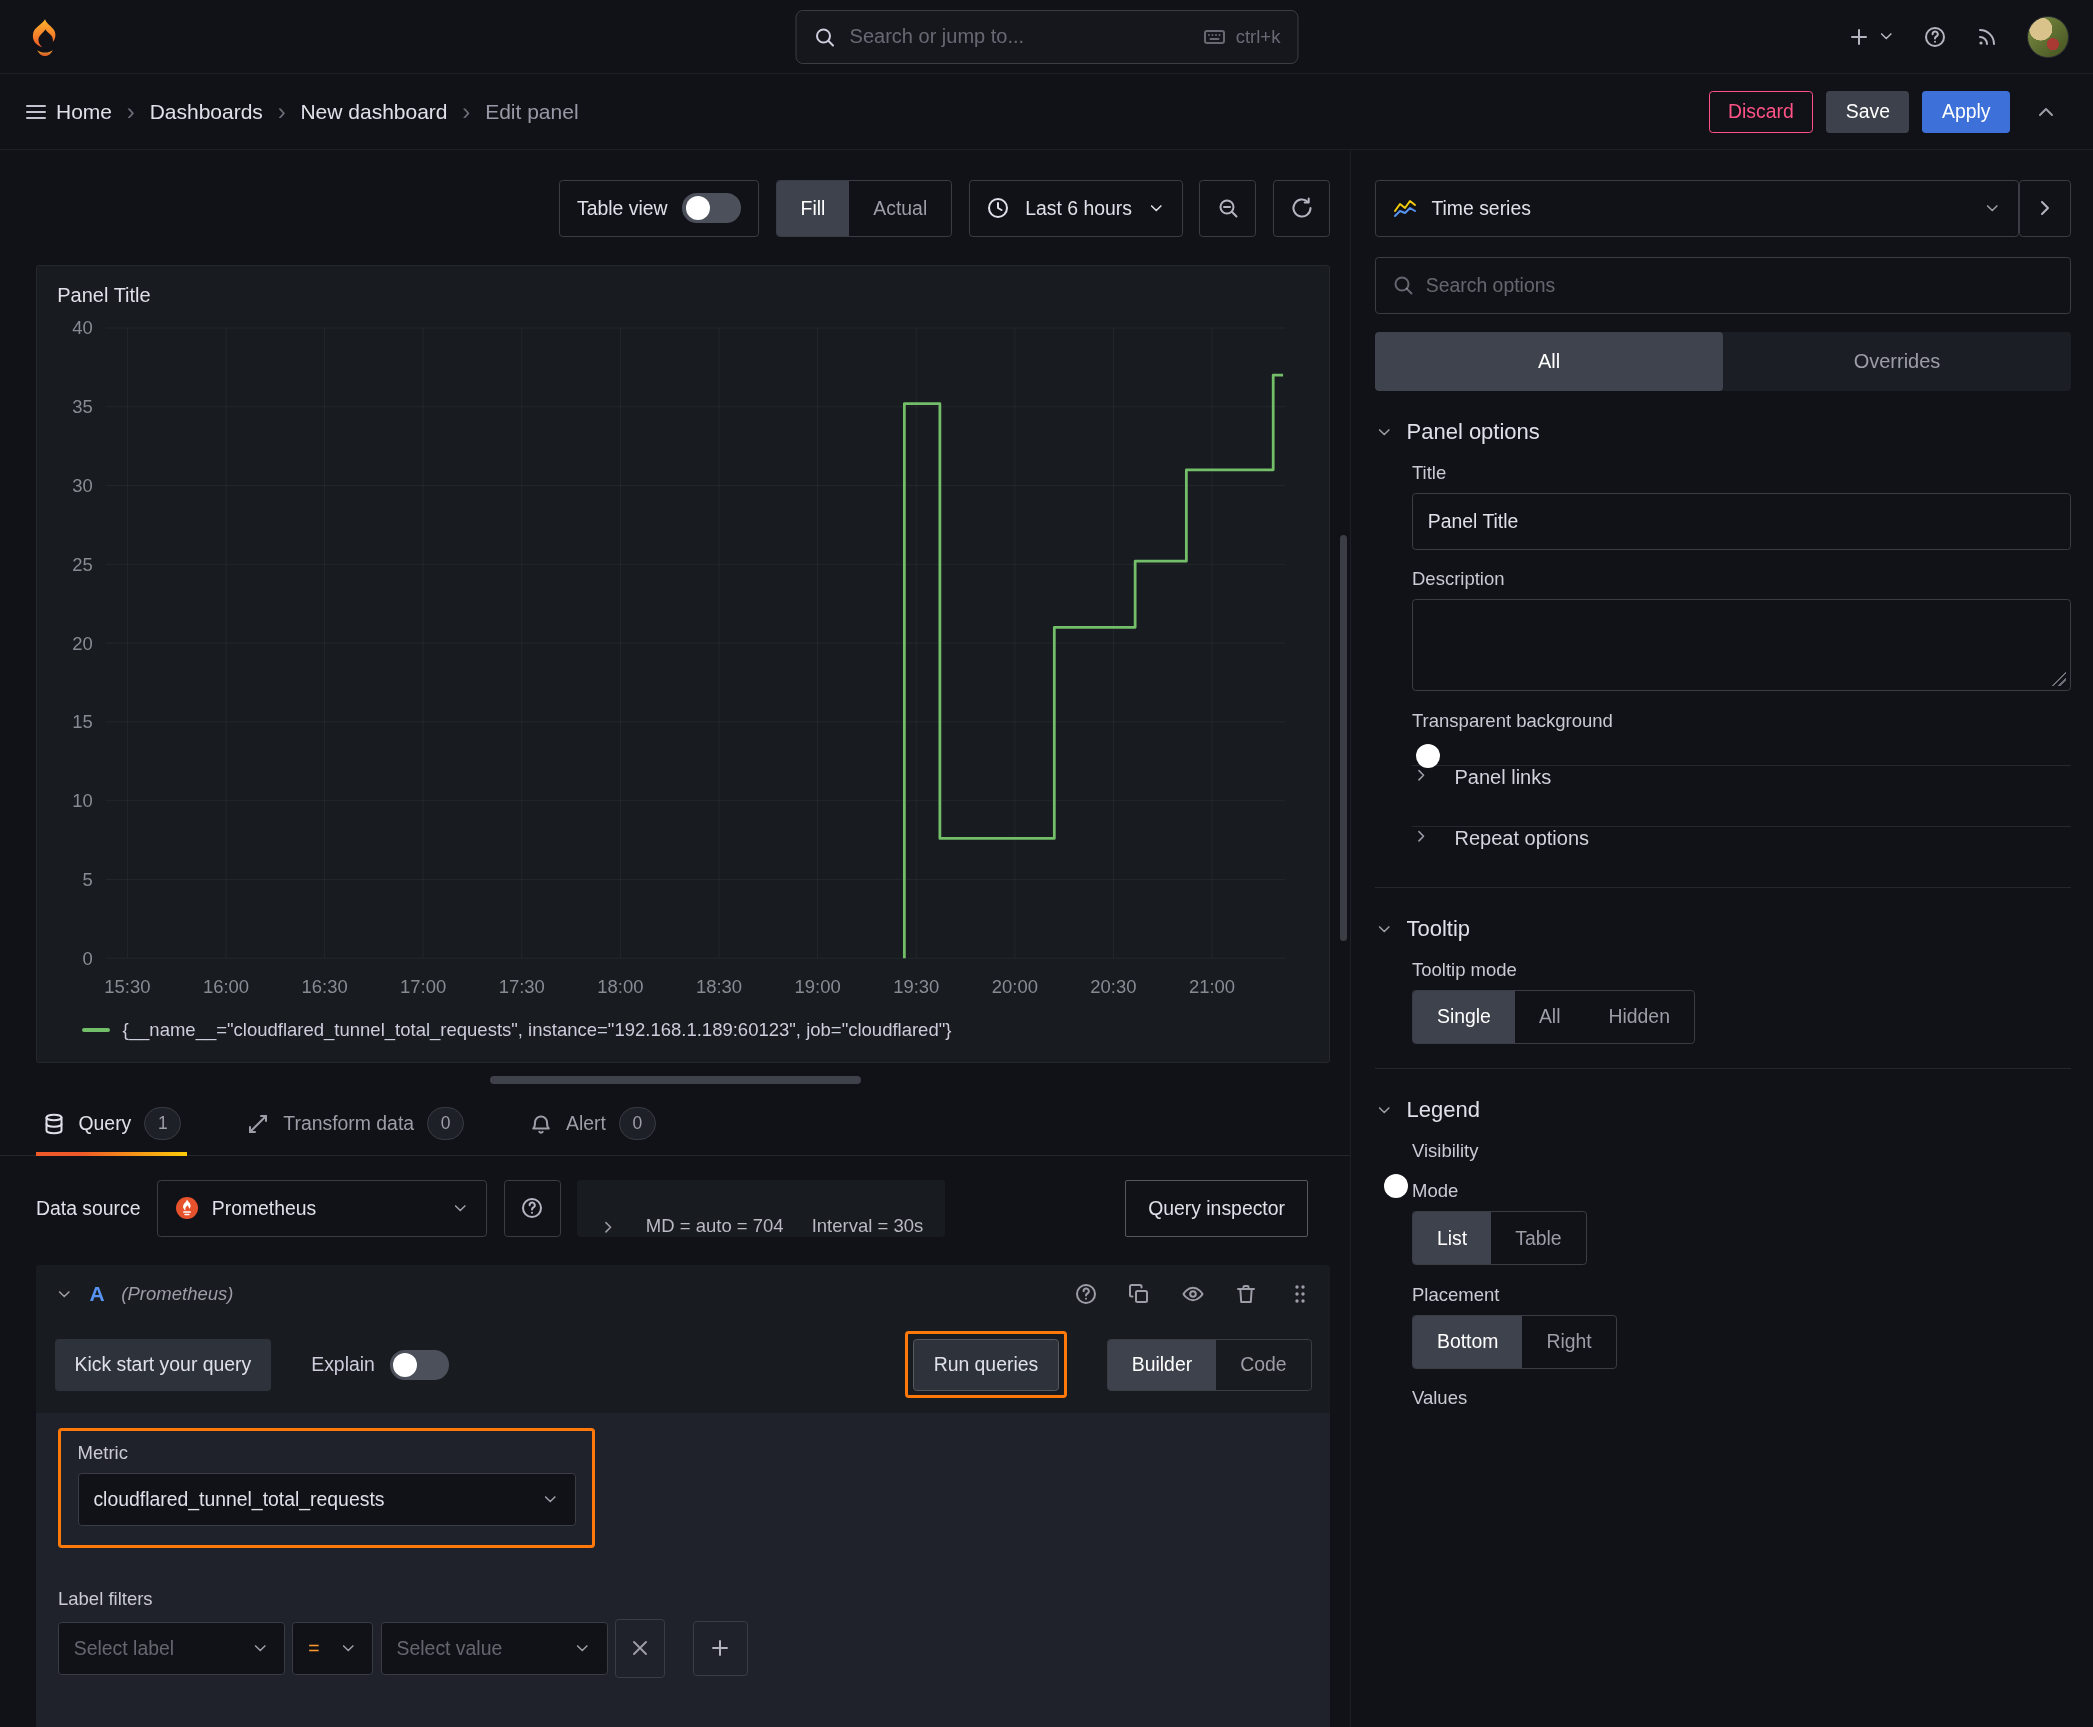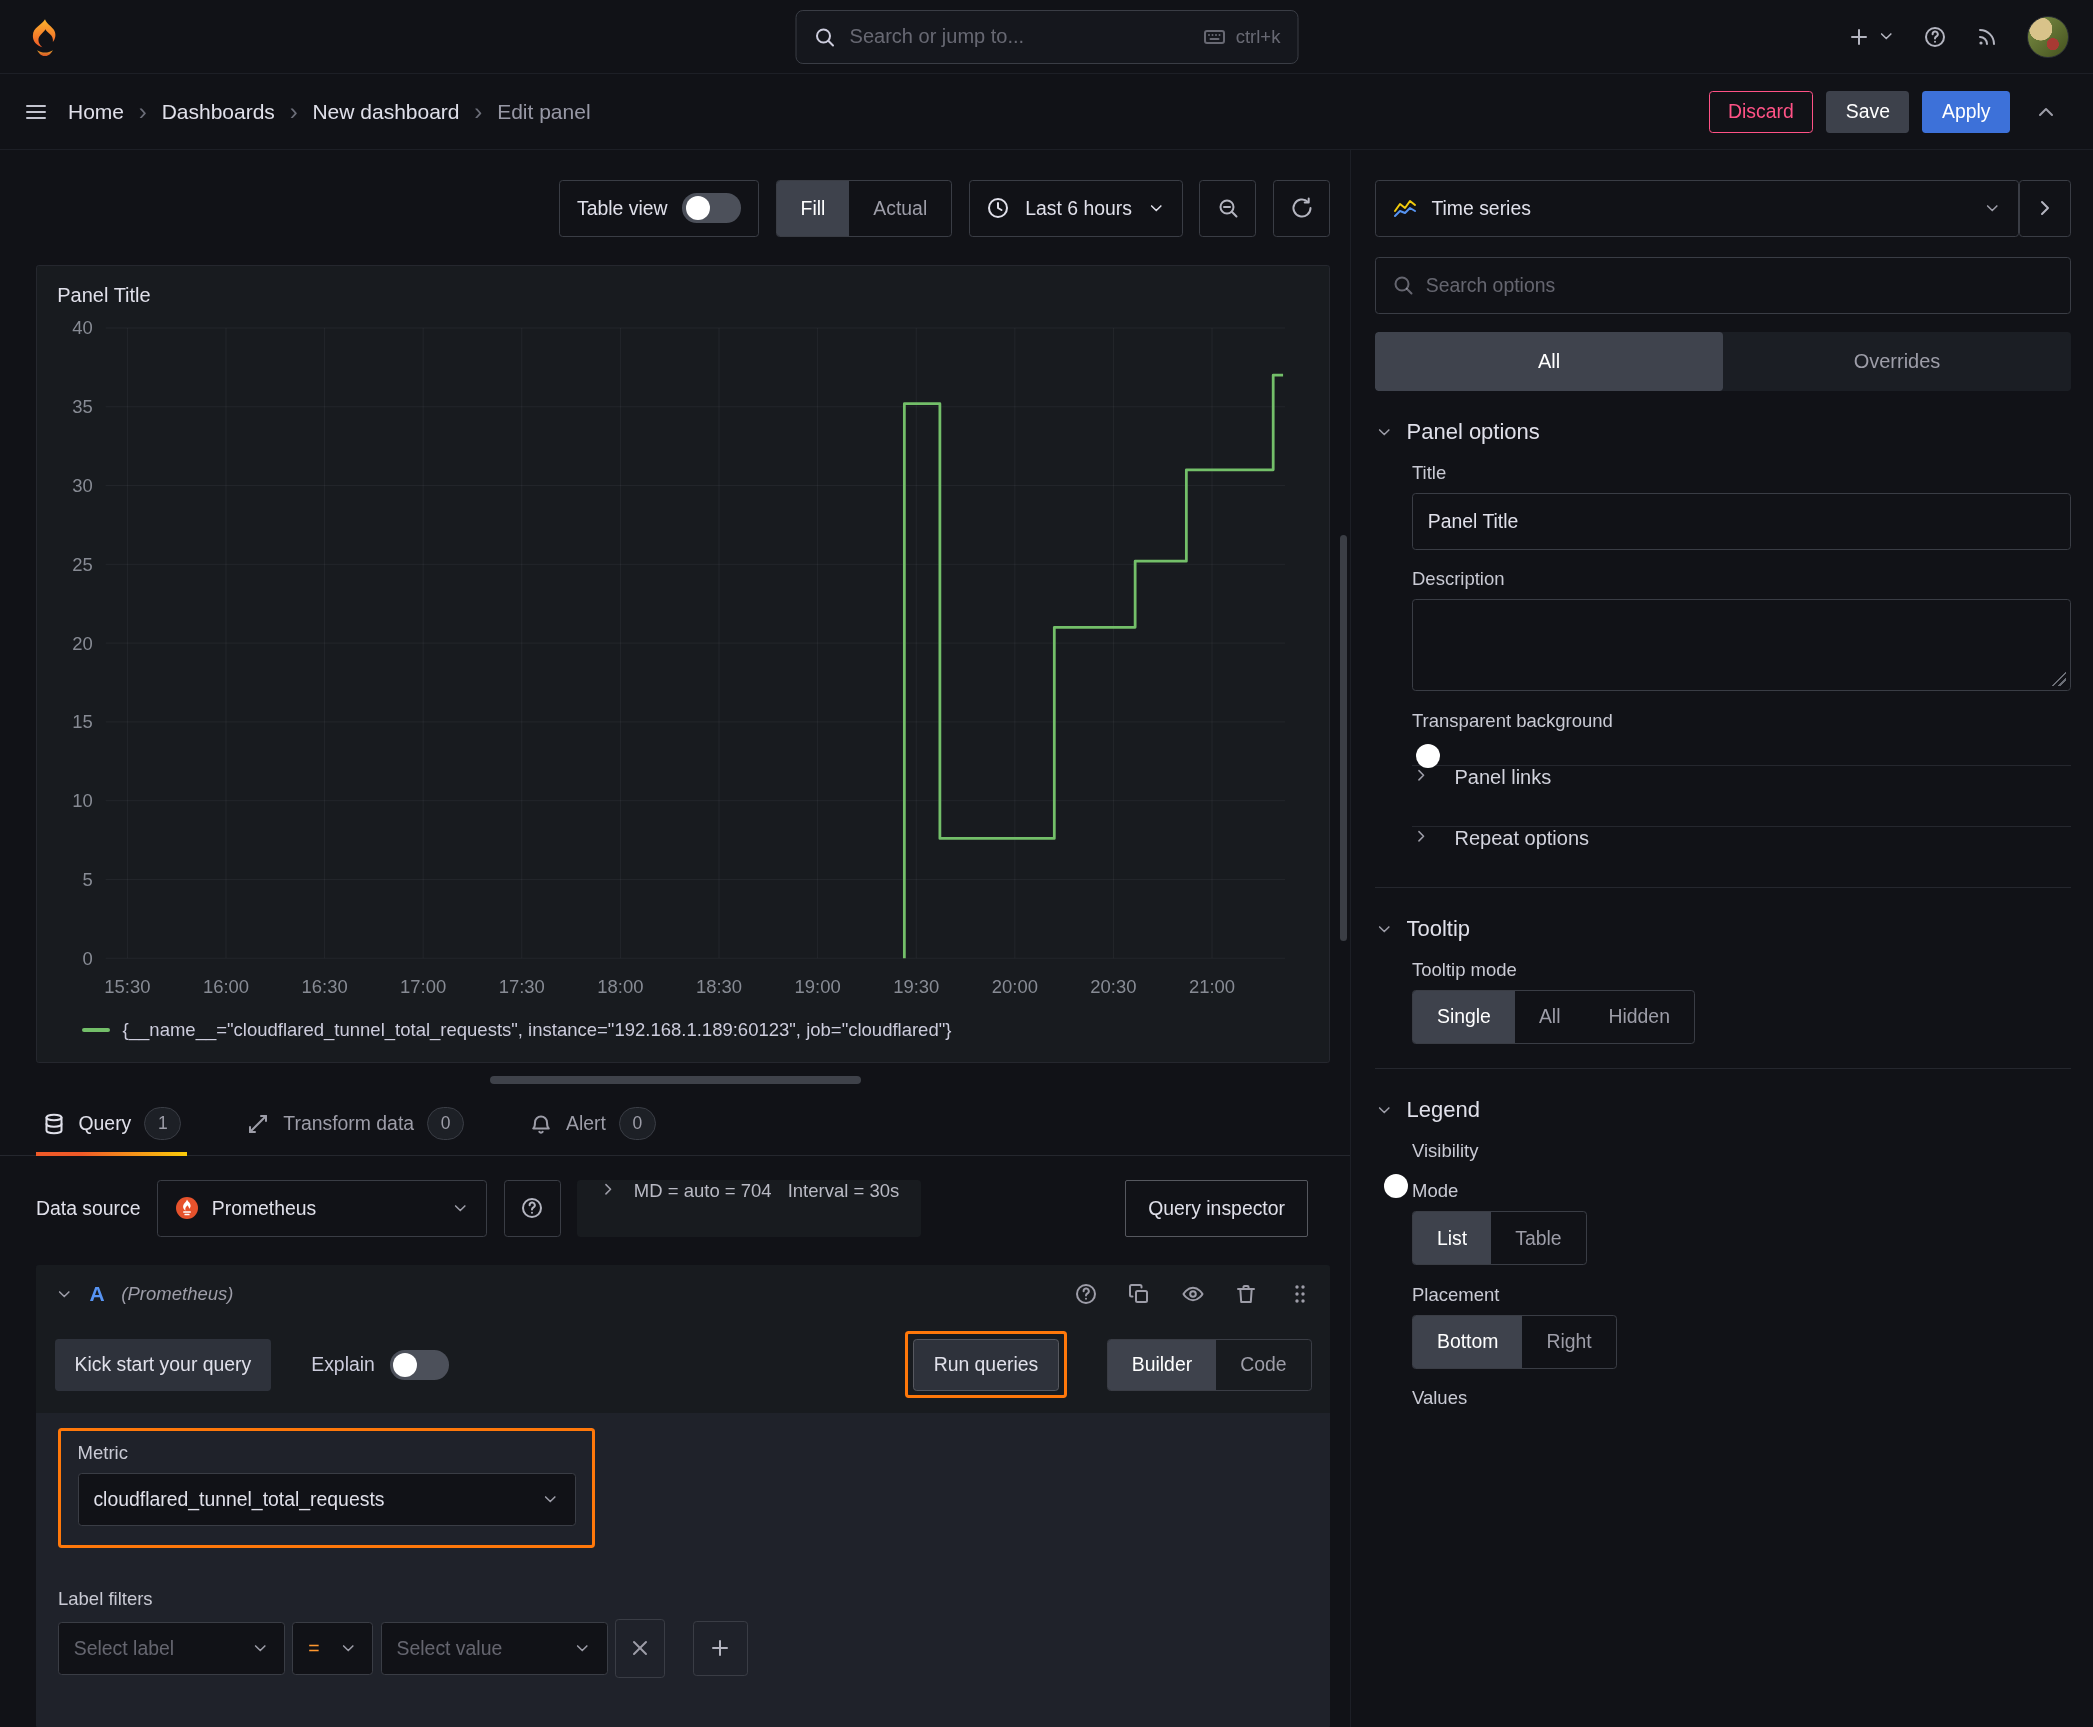--- a/index.html
+++ b/index.html
@@ -24,21 +24,21 @@
   .searchbox input::placeholder{color:var(--tx3)}
   .kbd-hint{display:flex;align-items:center;gap:9.2px;color:var(--tx3);font-size:18.5px}
   .nav-right{margin-left:auto;display:flex;align-items:center;gap:28px;color:#b4b5c0}
   .nav-group{display:flex;align-items:center;gap:5.5px;cursor:pointer}
   .ic.small{width:18.5px;height:18.5px}
   .avatar{width:42px;height:42px;border-radius:50%;flex:none;cursor:pointer;
     background:radial-gradient(circle at 32% 30%,#d9c38a 0 29%,rgba(0,0,0,0) 30%),
                radial-gradient(circle at 62% 68%,#a83a33 0 16%,rgba(0,0,0,0) 17%),
                linear-gradient(135deg,#7c8f45,#44511f);border:1.8px solid #2a2d33}
   
-  .crumbbar{height:76px;display:flex;align-items:center;padding:0 24px;gap:20px;border-bottom:0.9px solid #1d1f26;background:var(--bg)}
+  .crumbbar{height:76px;display:flex;align-items:center;padding:0 24px;gap:8px;border-bottom:0.9px solid #1d1f26;background:var(--bg)}
   .crumbs{display:flex;align-items:center;gap:14.8px;font-size:21px}
   .crumb{cursor:pointer;color:var(--txb)}
   .crumb.current{color:rgba(204,204,220,.72);cursor:default}
   .crumb-sep{color:#6b6d78;font-size:24px}
   .crumb-actions{margin-left:auto;display:flex;align-items:center;gap:13px}
   .btn{height:42px;padding:0 18.5px;border-radius:3.7px;border:0.9px solid transparent;display:inline-flex;align-items:center;justify-content:center;font:inherit;font-size:19.4px;cursor:pointer}
   .btn-discard{background:transparent;border-color:var(--discard-red);color:var(--discard-red)}
   .btn-save{background:#3d414b;color:#fff}
   .btn-apply{background:var(--apply-blue);color:#fff}
   .chev-up-btn{width:46px;height:42px;display:flex;align-items:center;justify-content:center;color:var(--tx2);cursor:pointer}
@@ -72,21 +72,21 @@
   .tabs-row{display:flex;align-items:stretch;gap:54px;padding:9.2px 0 0 36px;border-bottom:0.9px solid var(--bd);height:72px}
   .tab{display:flex;align-items:center;gap:13px;padding:0 5.5px;position:relative;color:var(--tx2);cursor:pointer}
   .tab.active{color:var(--txb)}
   .tab.active::after{content:"";position:absolute;left:0;right:0;bottom:-0.9px;height:3.7px;background:linear-gradient(90deg,#f05a28 30%,#fbca0a 99%)}
   .badge{min-width:37px;height:33px;padding:0 12px;border-radius:16.6px;background:#1d2026;border:0.9px solid var(--bd2);display:inline-flex;align-items:center;justify-content:center;font-size:17.5px;color:var(--tx2)}
   
   .ds-row{display:flex;align-items:center;gap:16.6px;margin:24px 20px 0 36px}
   .ds-label{color:var(--txb)}
   .ds-picker{width:330px;justify-content:space-between}
   .ds-picker .lab{display:flex;align-items:center;gap:13px}
-  .q-options{display:flex;align-items:flex-start;gap:16px;background:var(--panel);border-radius:3.7px;height:57px;padding:0 22px;color:#b9bac4;font-size:18.5px}
+  .q-options{display:flex;align-items:flex-end;gap:28px;background:var(--panel);border-radius:3.7px;height:57px;padding:0 22px;color:#b9bac4;font-size:18.5px}
   .inspector-btn{height:57px;border:0.9px solid var(--bd3);border-radius:2px;display:inline-flex;align-items:center;padding:0 22px;color:var(--txb);cursor:pointer;margin-left:auto;margin-right:22px}
   .query-card{margin:28px 20px 0 36px;background:var(--panel);border-radius:2.8px;flex:1 1 auto;min-height:0;display:flex;flex-direction:column;overflow:hidden}
   .qc-header{height:59px;display:flex;align-items:center;padding:0 18.5px;gap:16.6px}
   .refid{color:#5794f2;font-size:21px;font-weight:700;cursor:pointer}
   .refnote{color:var(--tx2);font-style:italic;font-size:18.5px}
   .qc-icons{margin-left:auto;display:flex;align-items:center;gap:29.5px;color:var(--tx2)}
   .qc-icons .ic{cursor:pointer}
   .qc-toolbar{display:flex;align-items:center;gap:40px;padding:7.4px 18.5px 14.8px}
   .btn-sec{height:52px;padding:0 20px;border-radius:3.7px;background:var(--fill);color:var(--txb);display:inline-flex;align-items:center;font-size:19.4px;cursor:pointer;border:none;font-family:inherit}
   .explain{display:flex;align-items:center;gap:14.8px;color:var(--tx)}

